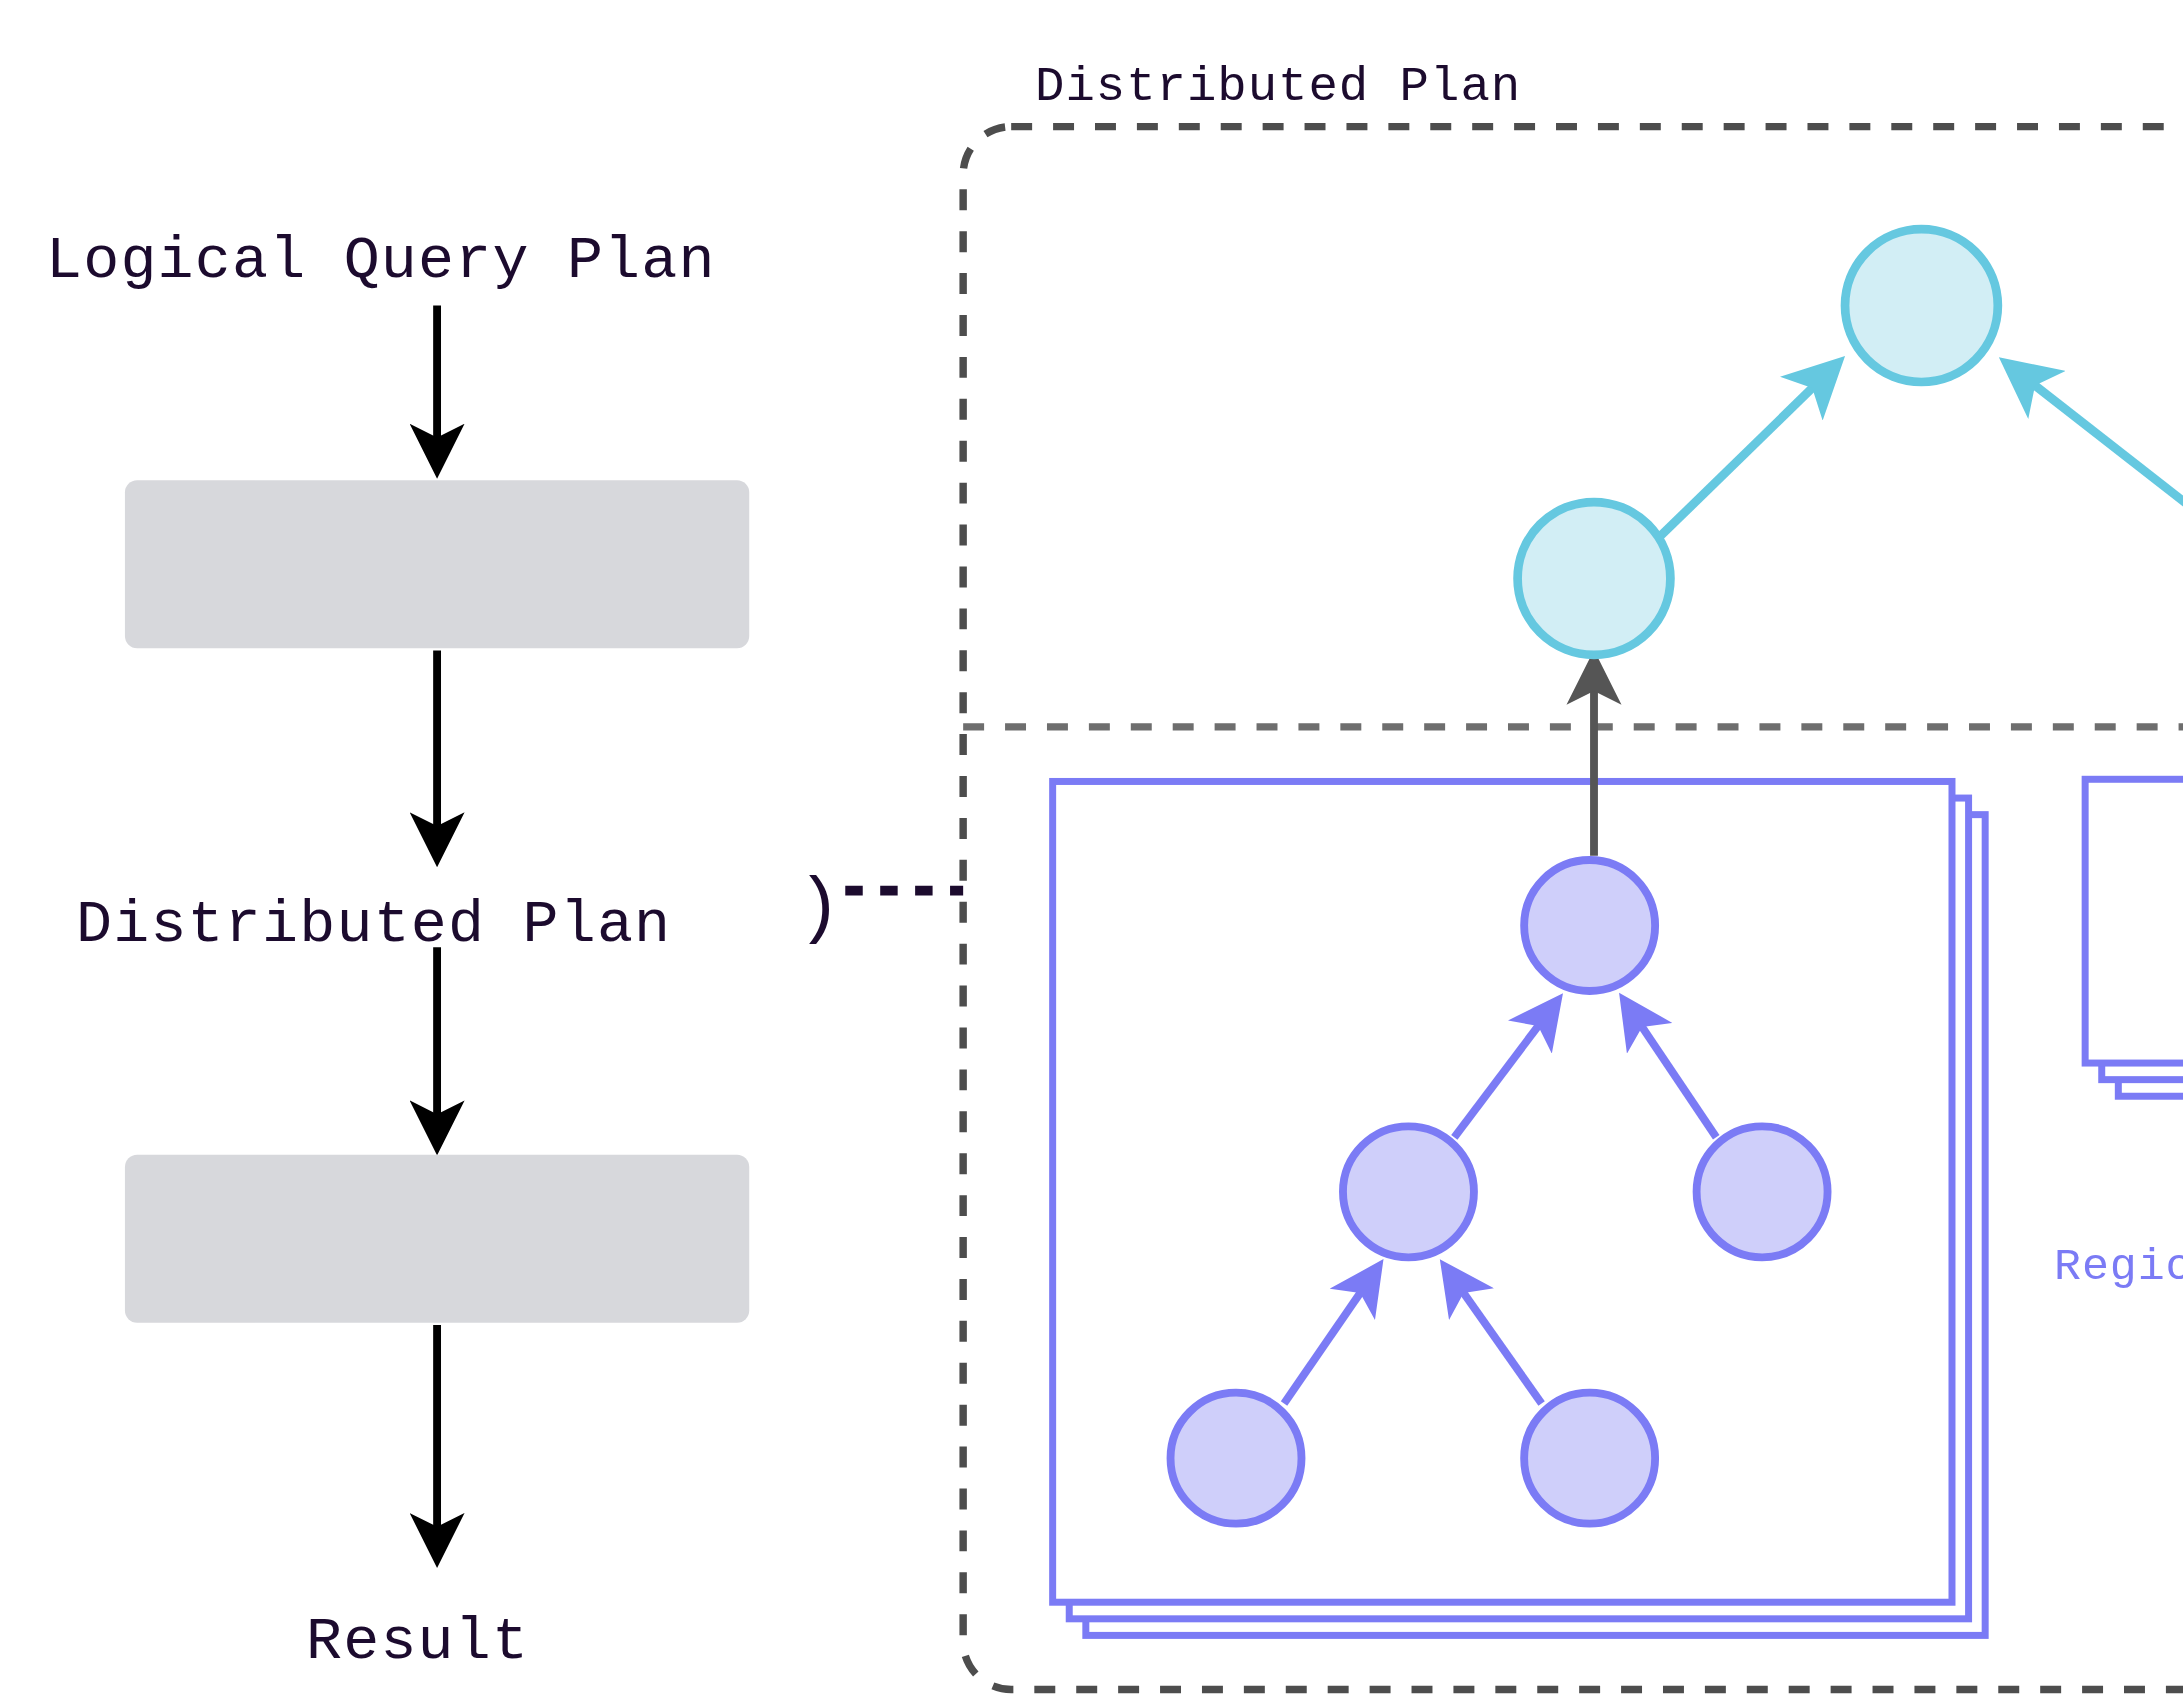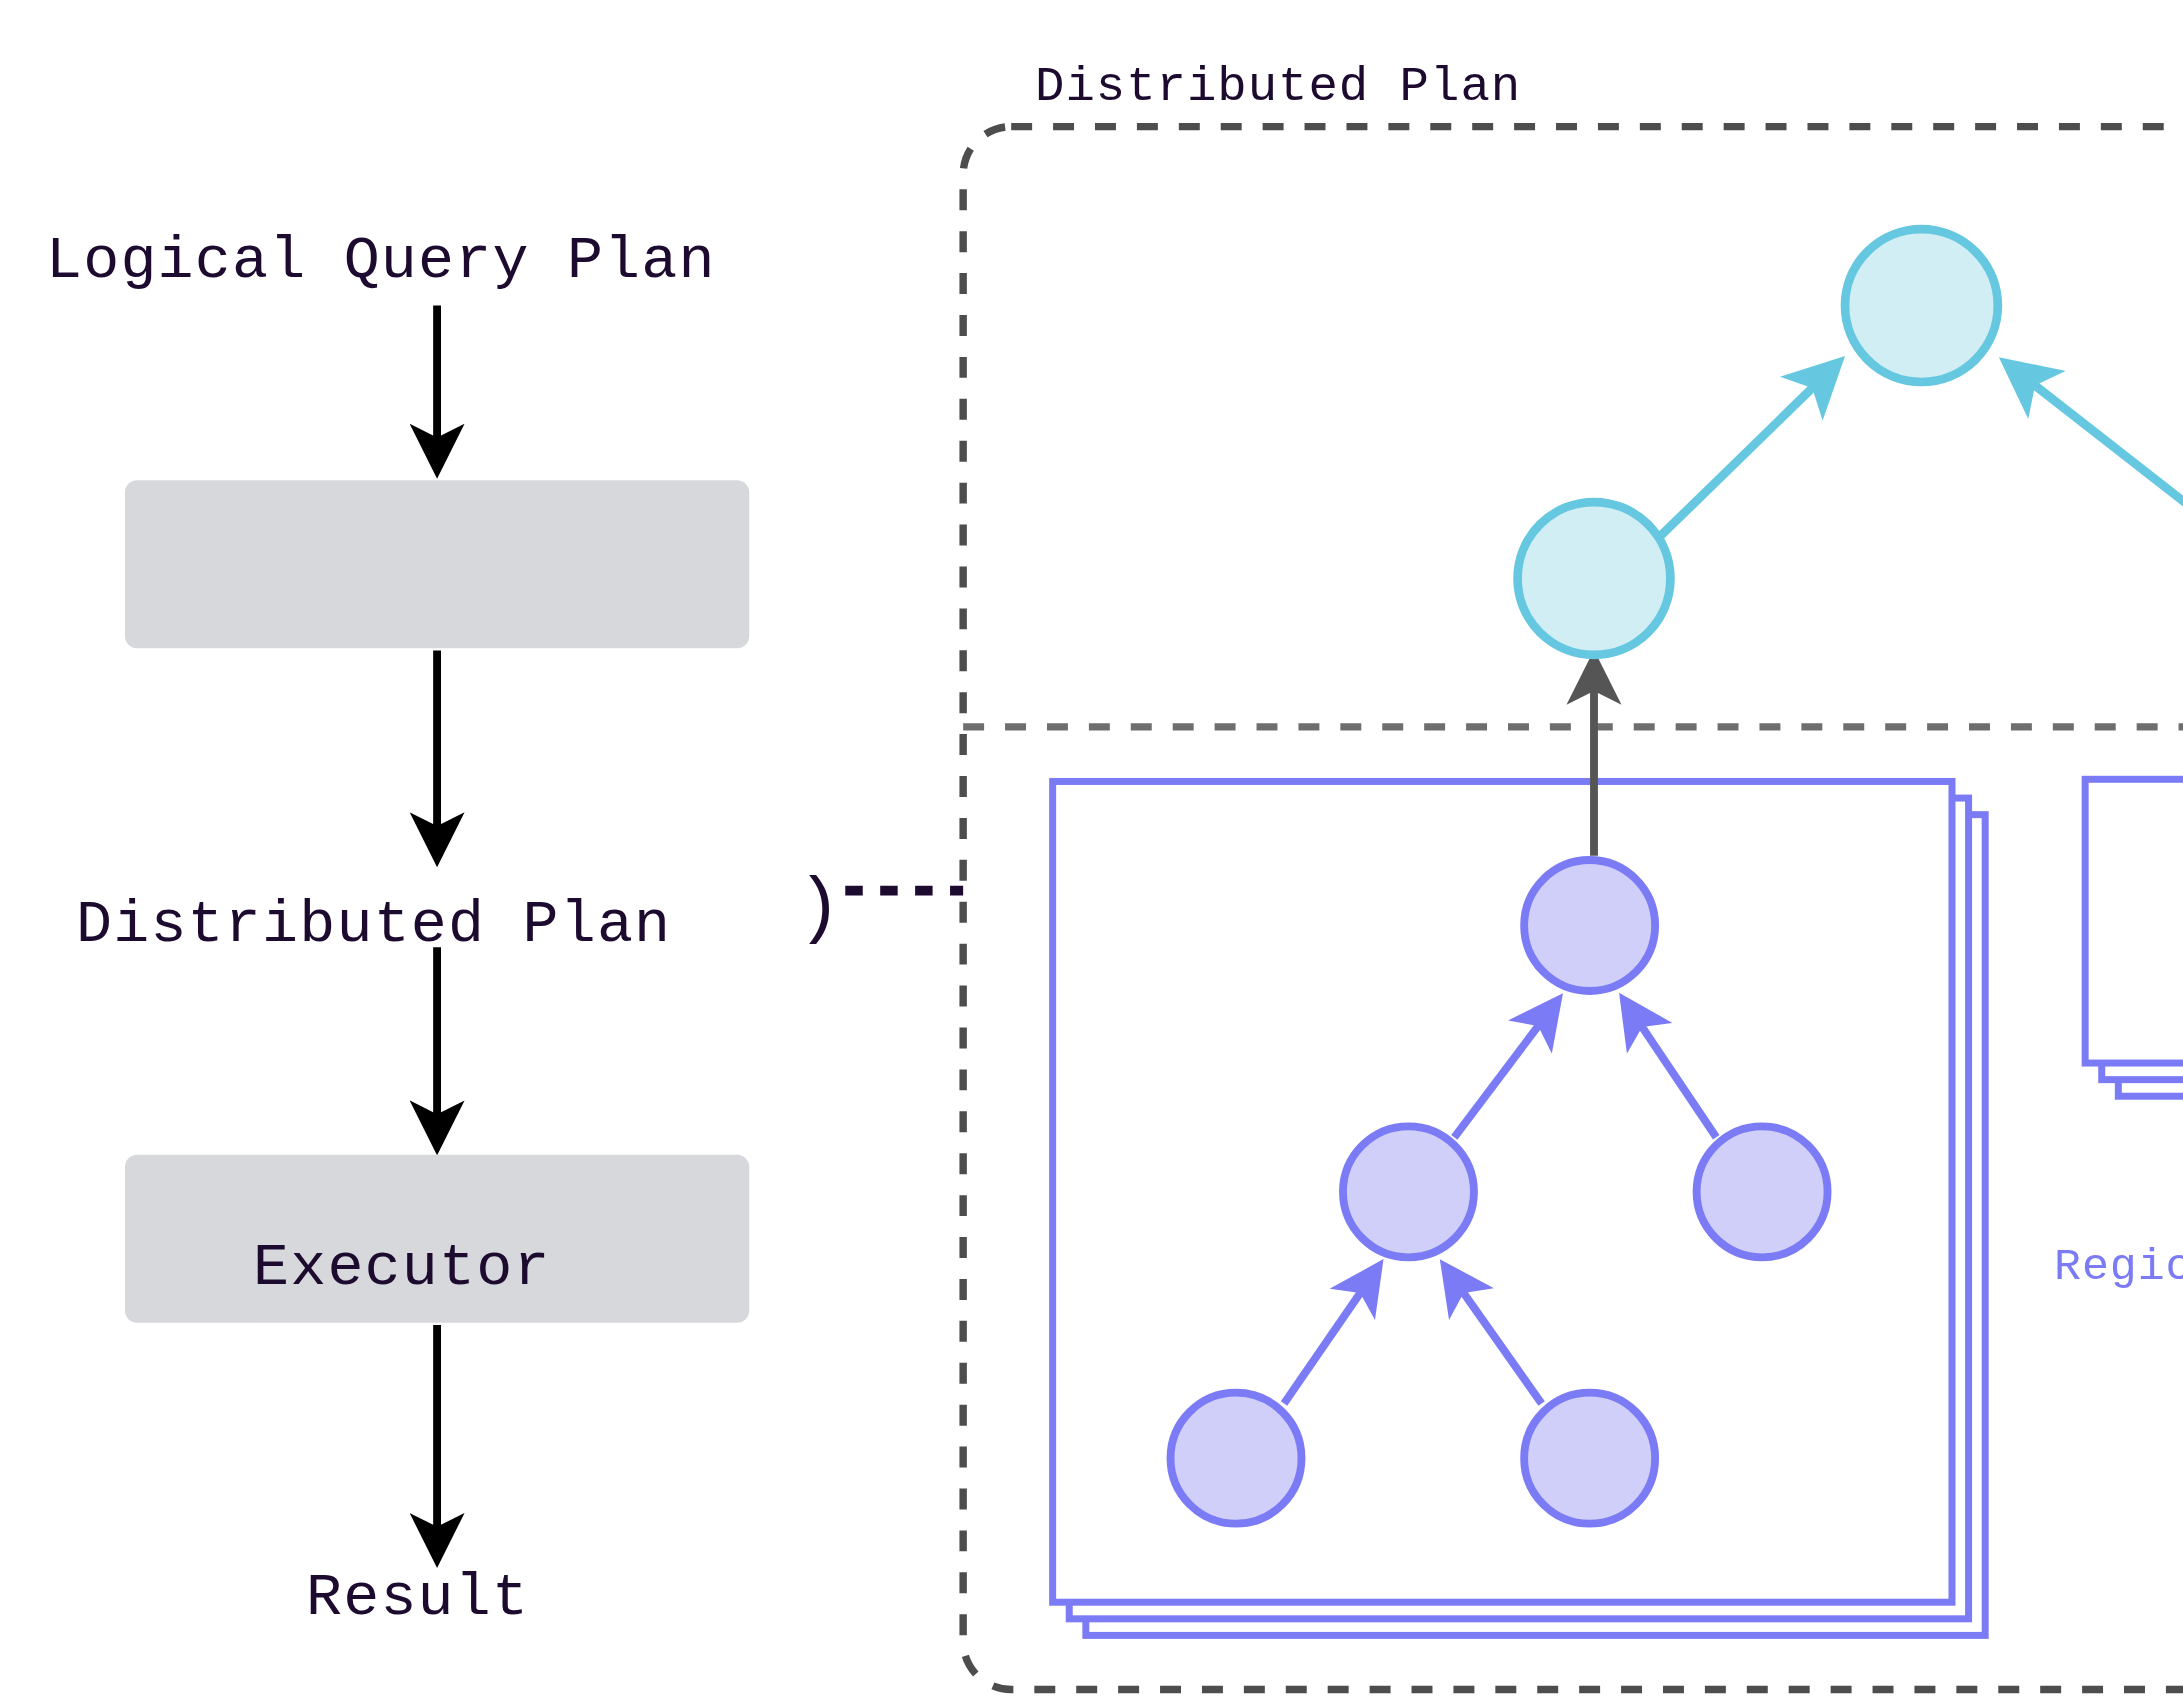--- a/index.html
+++ b/index.html
@@ -111,22 +111,21 @@
 
   </svg>
 
   <div class="txt txt-dark big" style="left:46px; top:203px;">Logical Query Plan</div>
 
 
   <div class="txt txt-dark big" style="left:76px; top:867px;">Distributed Plan</div>
 
   <div class="txt txt-dark" style="left:797px; top:843px; font-size:74px;">)</div>
 
-  <div class="txt txt-dark big" style="left:253px; top:1210px;">Executor</div>
 
-  <div class="txt txt-dark big" style="left:306px; top:1540px;text-align:center;">Result</div>
+  <div class="txt txt-dark big" style="left:306px; top:1584px;text-align:center;">Result</div>
 
   <div class="txt txt-dark mid" style="left:1035px; top:35px;">Distributed Plan</div>
 
   <div class="txt txt-purple small" style="left:2054px; top:1218px;">Regions</div>
 
 </div>
 
 
 </body></html>

